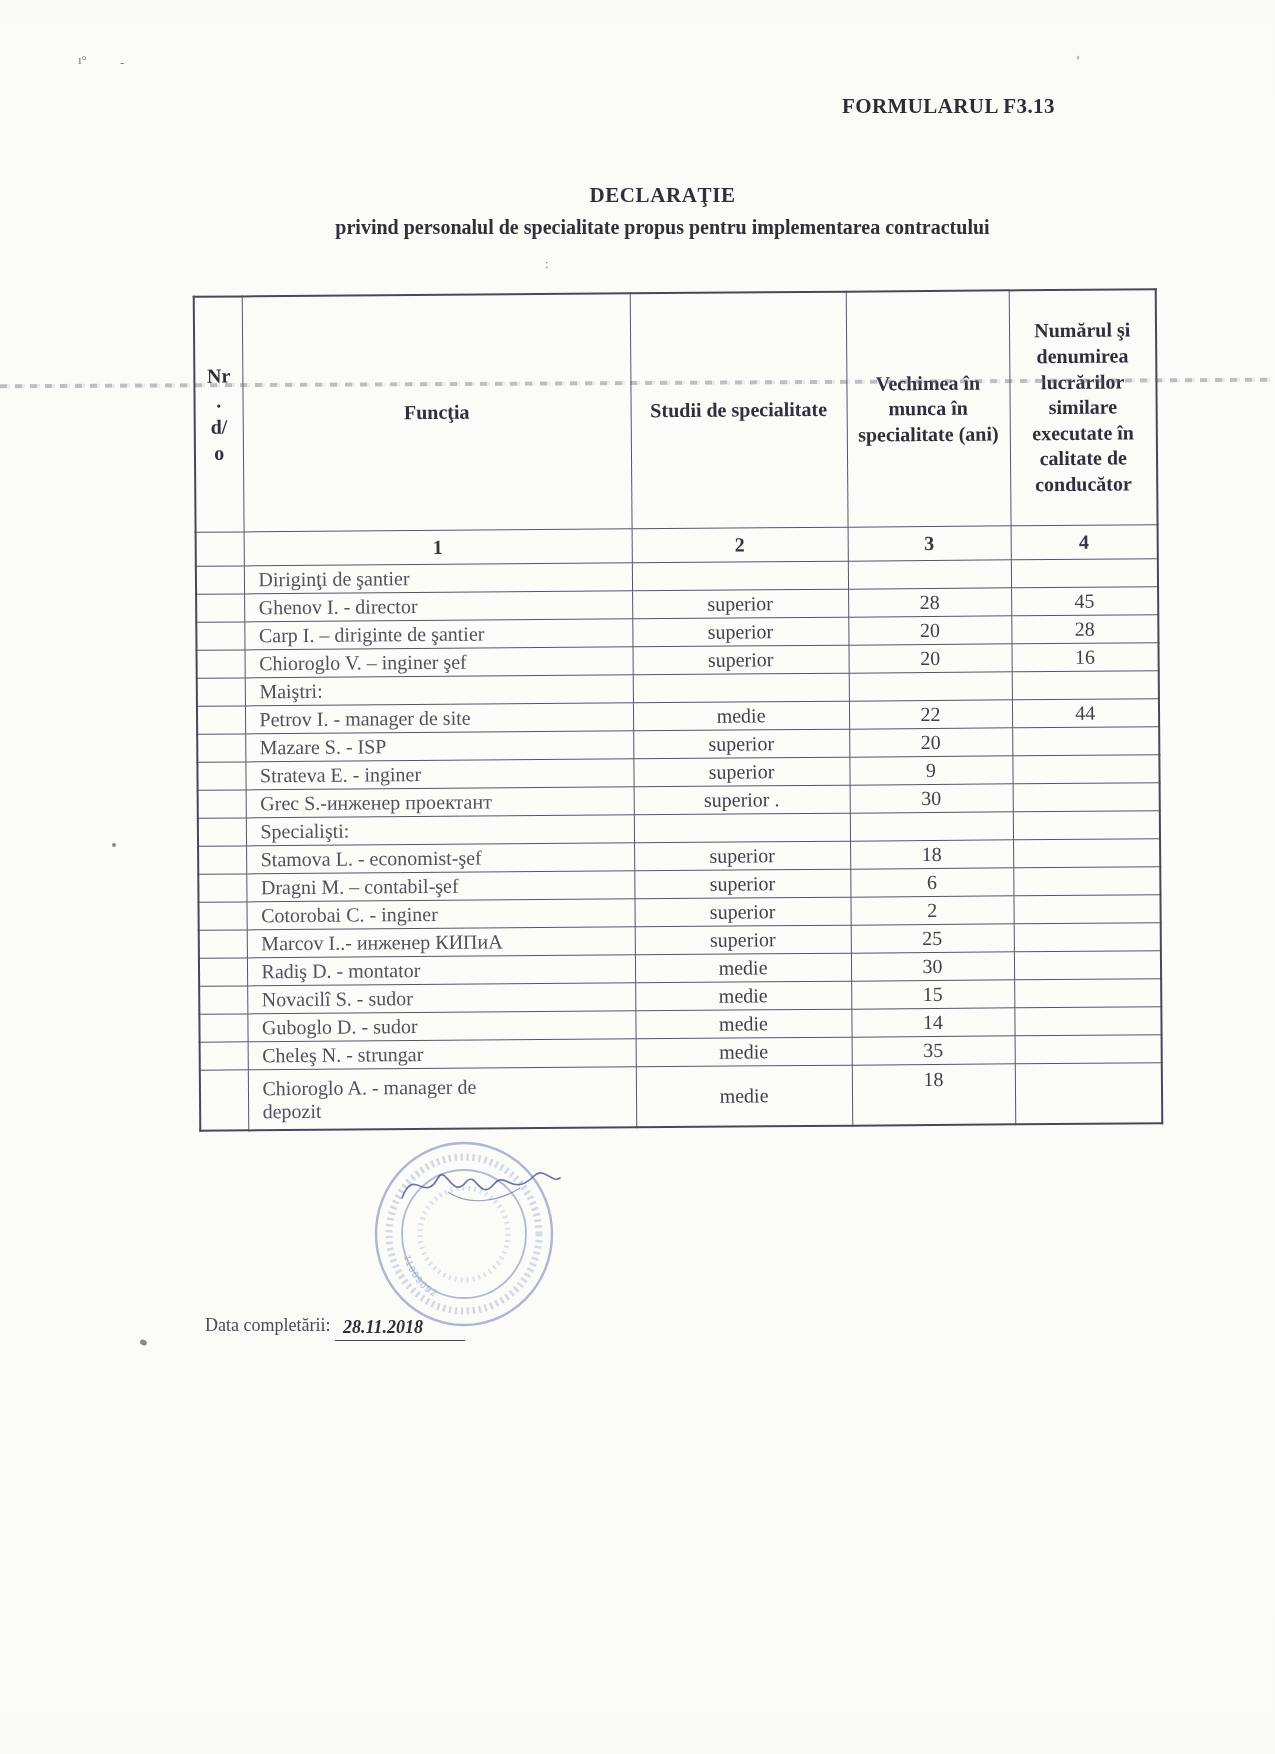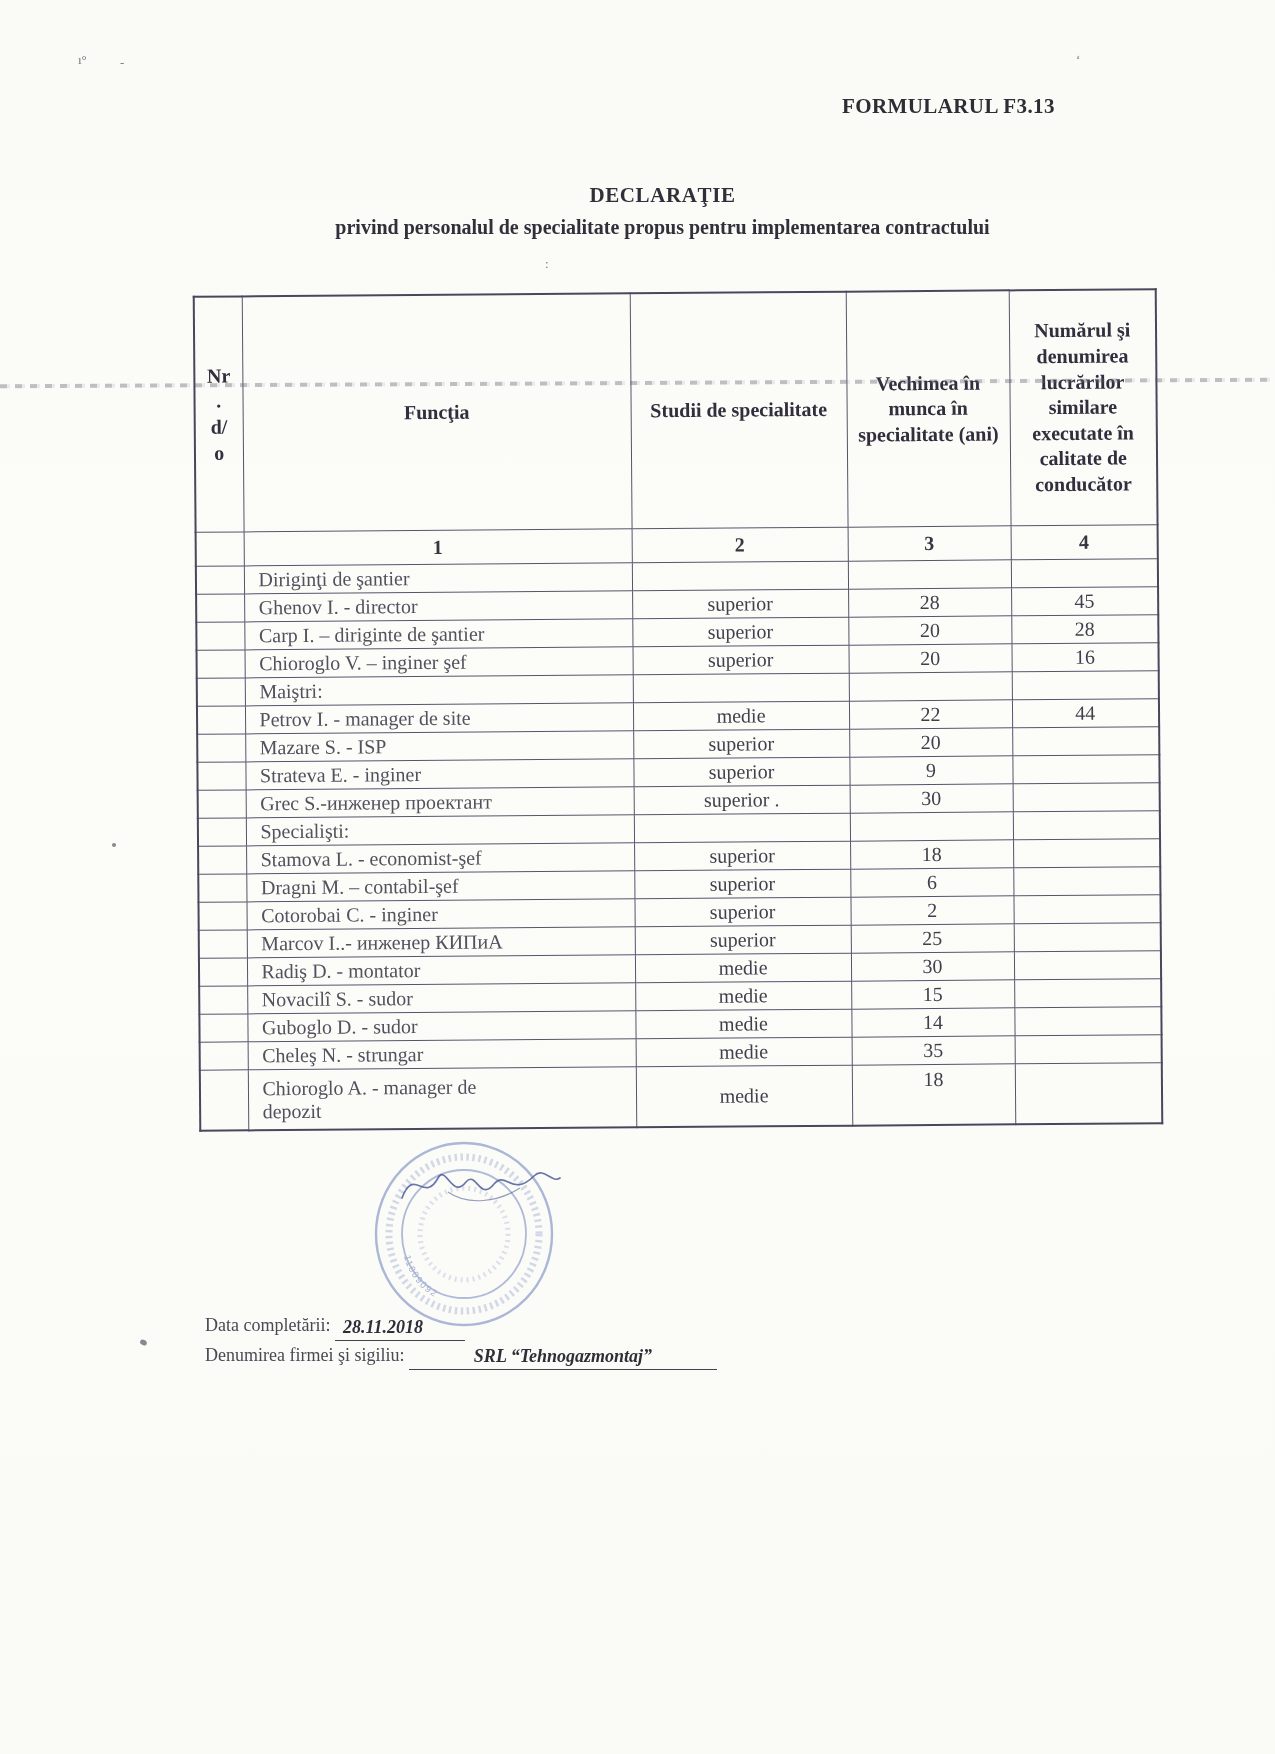--- a/index.html
+++ b/index.html
@@ -219,24 +219,20 @@
           </tr>
         </tbody>
     </table>
   </div>
 
   <div id="footer" data-name="signature-block">
     <div class="frow" data-name="date-line">
       <span data-name="date-label">Data completării:</span>
       <span class="u u-date" data-name="date-value">28.11.2018</span>
     </div>
-    <div class="frow" data-name="company-line">
-      <span data-name="company-label">Denumirea firmei şi sigiliu:</span>
-      <span class="u u-firm" data-name="company-value">SRL “Tehnogazmontaj”</span>
-    </div>
   </div>
 
   <svg id="stamp" data-name="round-stamp" viewBox="0 0 196 196">
     <defs>
       <path id="arcIn" d="M 38 120 A 62 64 0 0 0 158 122"></path>
     </defs>
     <ellipse cx="98" cy="98" rx="88" ry="91" fill="none" stroke="#7d8fc8" stroke-width="2.4"></ellipse>
     <ellipse cx="98" cy="98" rx="62" ry="64" fill="none" stroke="#8395cb" stroke-width="1.8"></ellipse>
     <ellipse cx="98" cy="98" rx="75" ry="77" fill="none" stroke="#8799ce" stroke-width="7" stroke-dasharray="2.5 3.5" opacity="0.55"></ellipse>
     <ellipse cx="98" cy="98" rx="44" ry="46" fill="none" stroke="#8a9bd0" stroke-width="5" stroke-dasharray="2 4" opacity="0.45"></ellipse>

